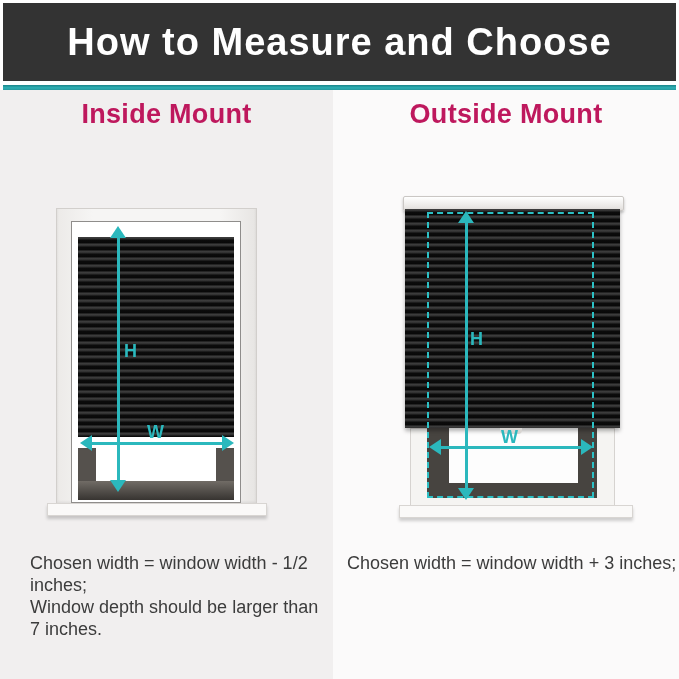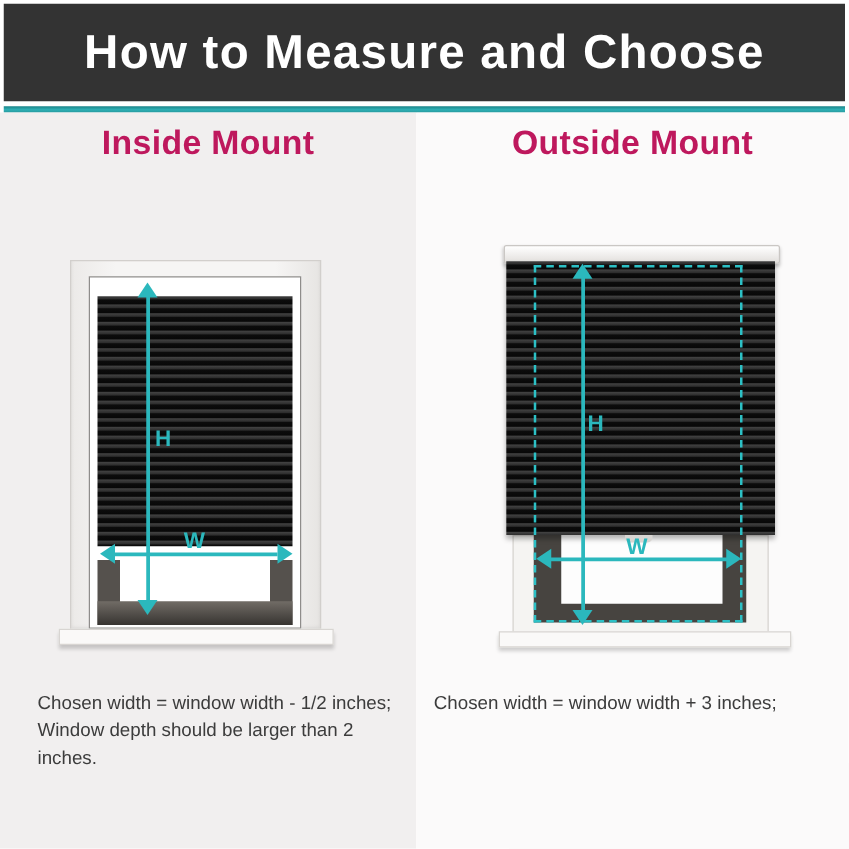--- a/index.html
+++ b/index.html
@@ -48,21 +48,21 @@
   .rw-pane{left:449px;top:428px;width:129px;height:55px;background:#fdfdfd;}
   .rw-sill{left:399px;top:505px;width:232px;height:11px;background:#faf9f8;
     border:1px solid #d8d5d2;box-shadow:0 3px 3px rgba(0,0,0,.18);}
   .rw-headrail{left:403px;top:196px;width:219px;height:13px;
     background:linear-gradient(180deg,#ffffff,#e2dfdc);border:1px solid #cac7c4;
     border-radius:2px;box-shadow:0 2px 3px rgba(0,0,0,.25);}
   .rw-blind{left:405px;top:209px;width:215px;height:219px;box-shadow:0 3px 4px rgba(0,0,0,.3);}
   .rw-tab{left:500px;top:428px;width:22px;height:6px;background:#d8d5d2;border-radius:0 0 4px 4px;}
   .rw-dashed{left:427px;top:212px;width:163px;height:282px;border:2px dashed #2cc0c5;}
   
-  .notes{position:absolute;top:552px;margin:0;font-size:15px;color:#3c3c3c;line-height:22px;}
+  .notes{position:absolute;top:552px;margin:0;font-size:18px;color:#3c3c3c;line-height:22px;}
   .notes-left{left:30px;width:300px;}
   .notes-right{left:347px;width:330px;}
   .notes p{margin:0 0 0 0;}
 </style>
 </head>
 <body>
 
 <div class="banner">
   <h1 class="banner-title">How to Measure and Choose</h1>
 </div>
@@ -106,17 +106,17 @@
 <div class="ah ah-down" style="left:458px;top:488px;"></div>
 <div class="m-label" style="left:470px;top:329px;">H</div>
 
 <div class="m-line" style="left:439px;top:446px;width:144px;height:3px;"></div>
 <div class="ah ah-left" style="left:429px;top:439px;"></div>
 <div class="ah ah-right" style="left:581px;top:439px;"></div>
 <div class="m-label" style="left:501px;top:427px;">W</div>
 
 <div class="notes notes-left">
   <p>Chosen width = window width - 1/2 inches;</p>
-  <p>Window depth should be larger than 2 inches.</p>
+  <p>Window depth should be larger than 7 inches.</p>
 </div>
 <div class="notes notes-right">
   <p>Chosen width = window width + 3 inches;</p>
 </div>
 
 </body></html>

